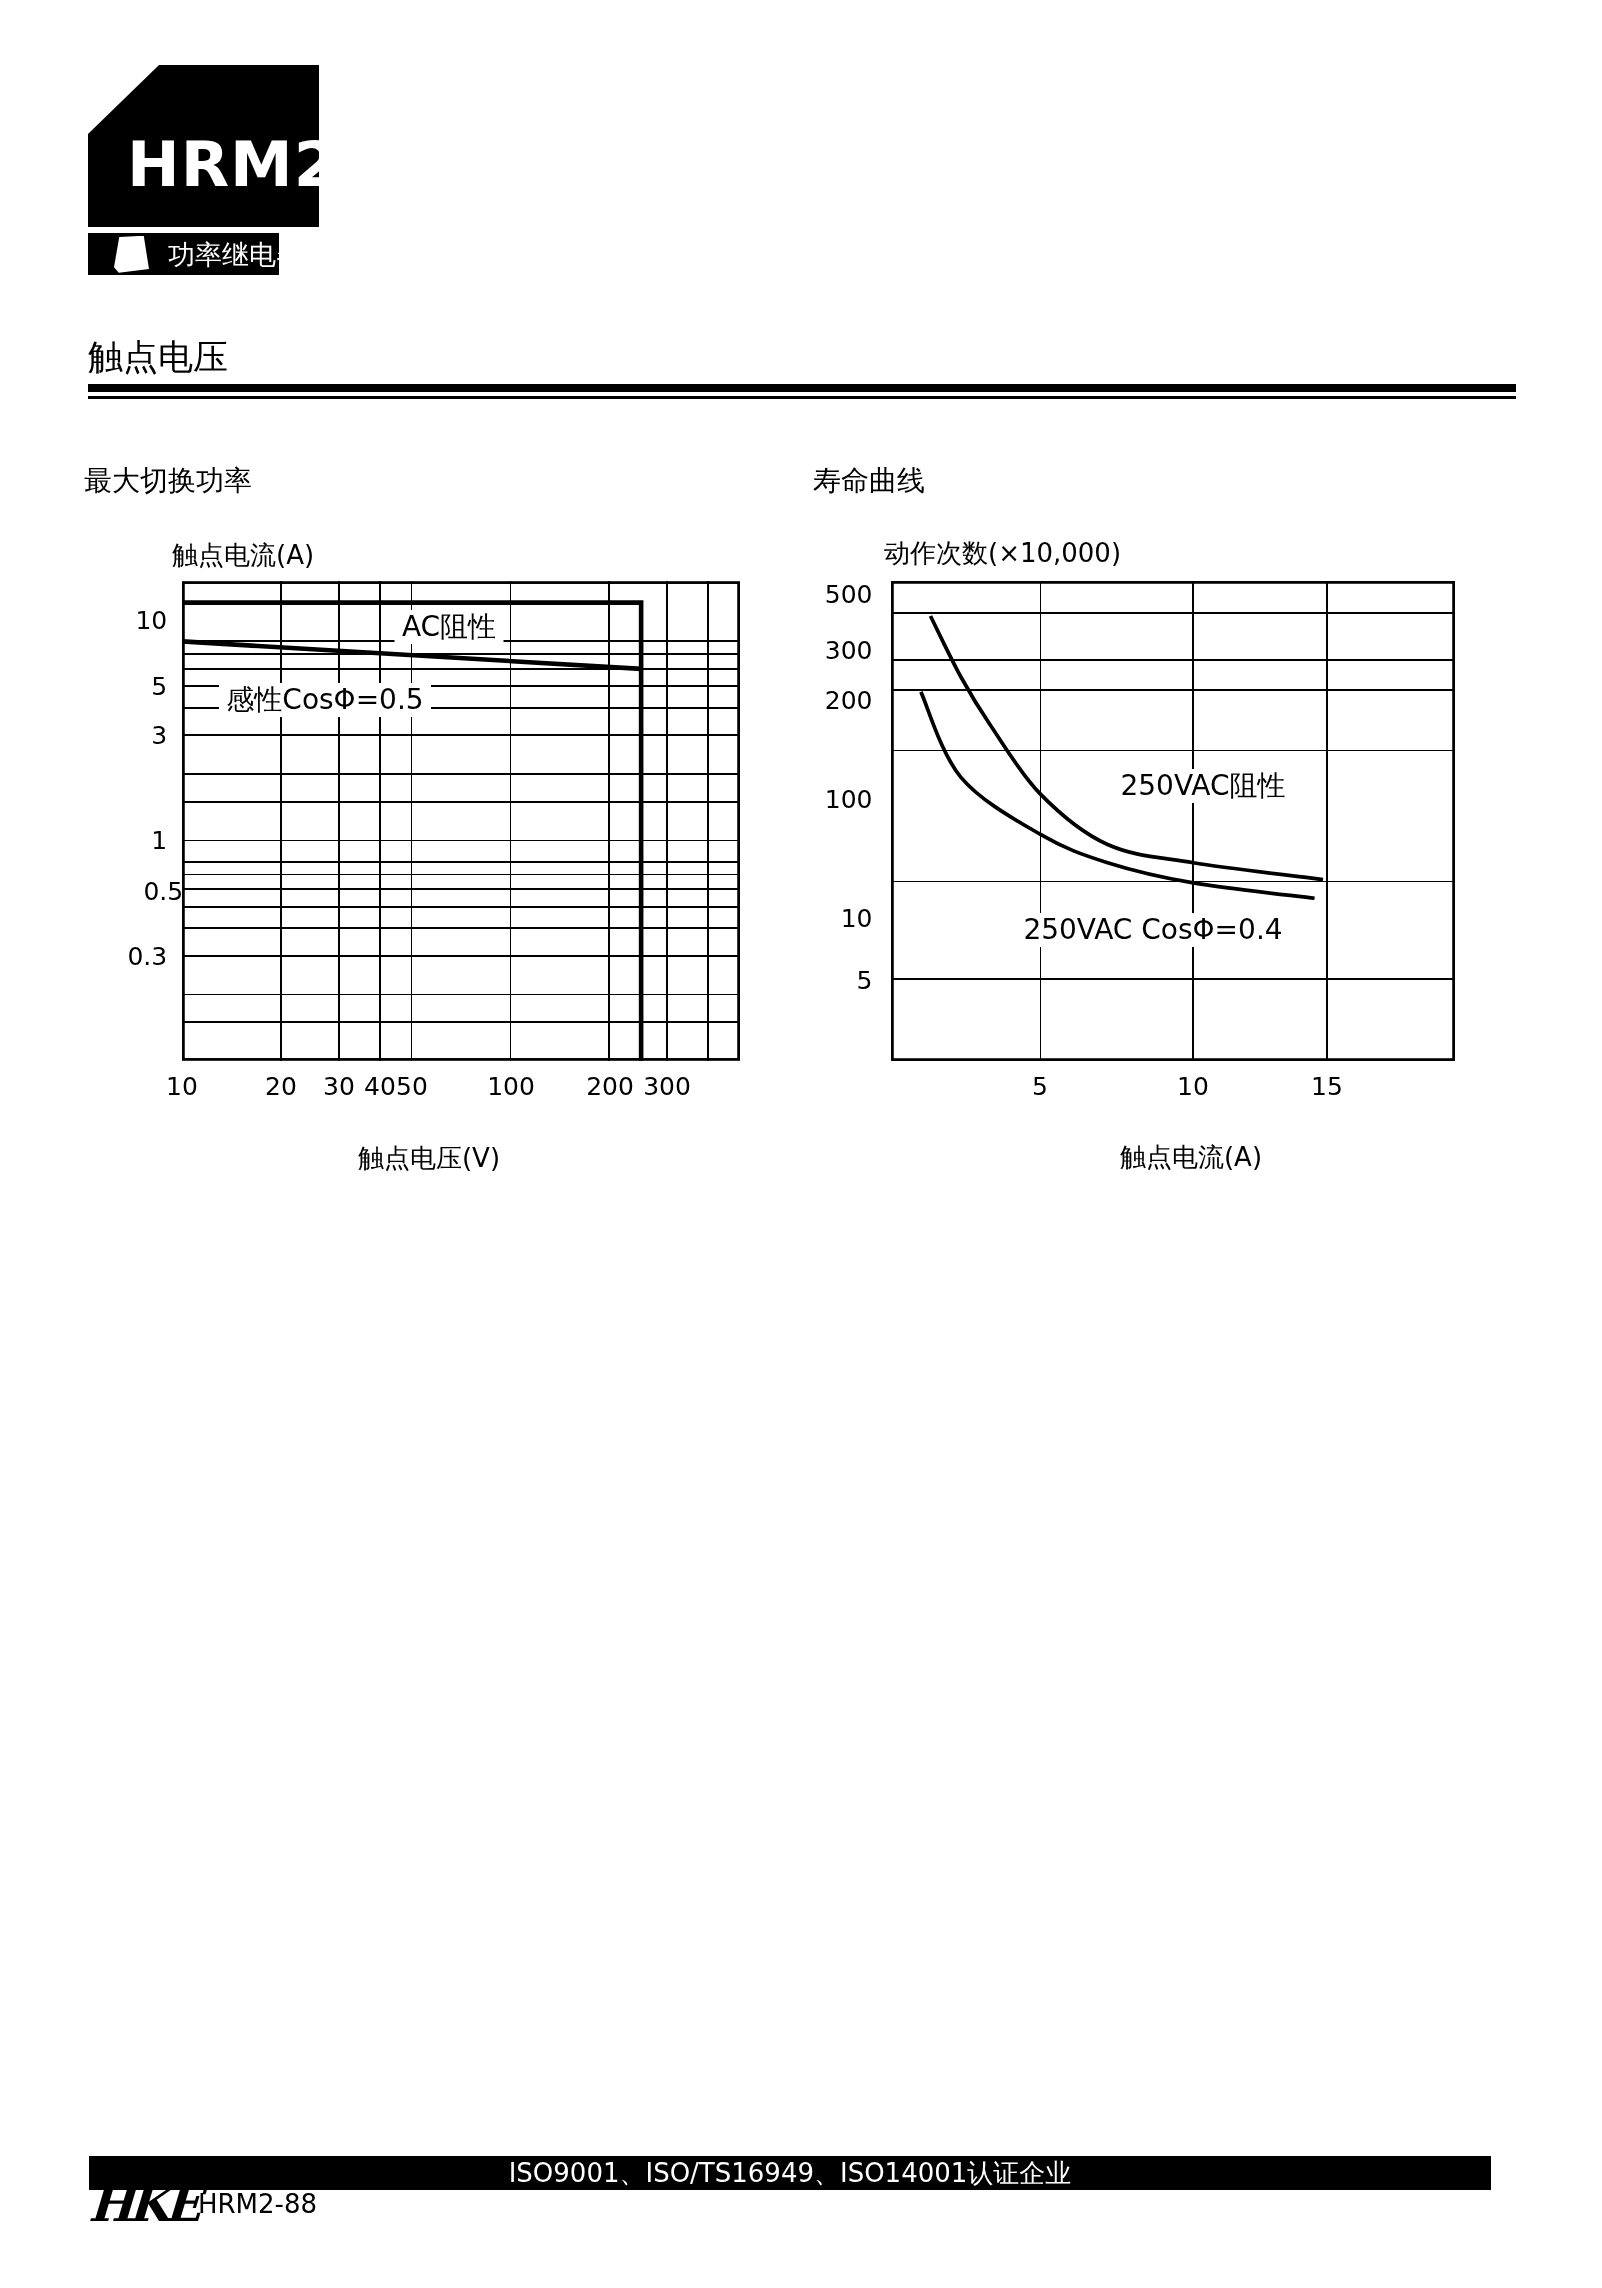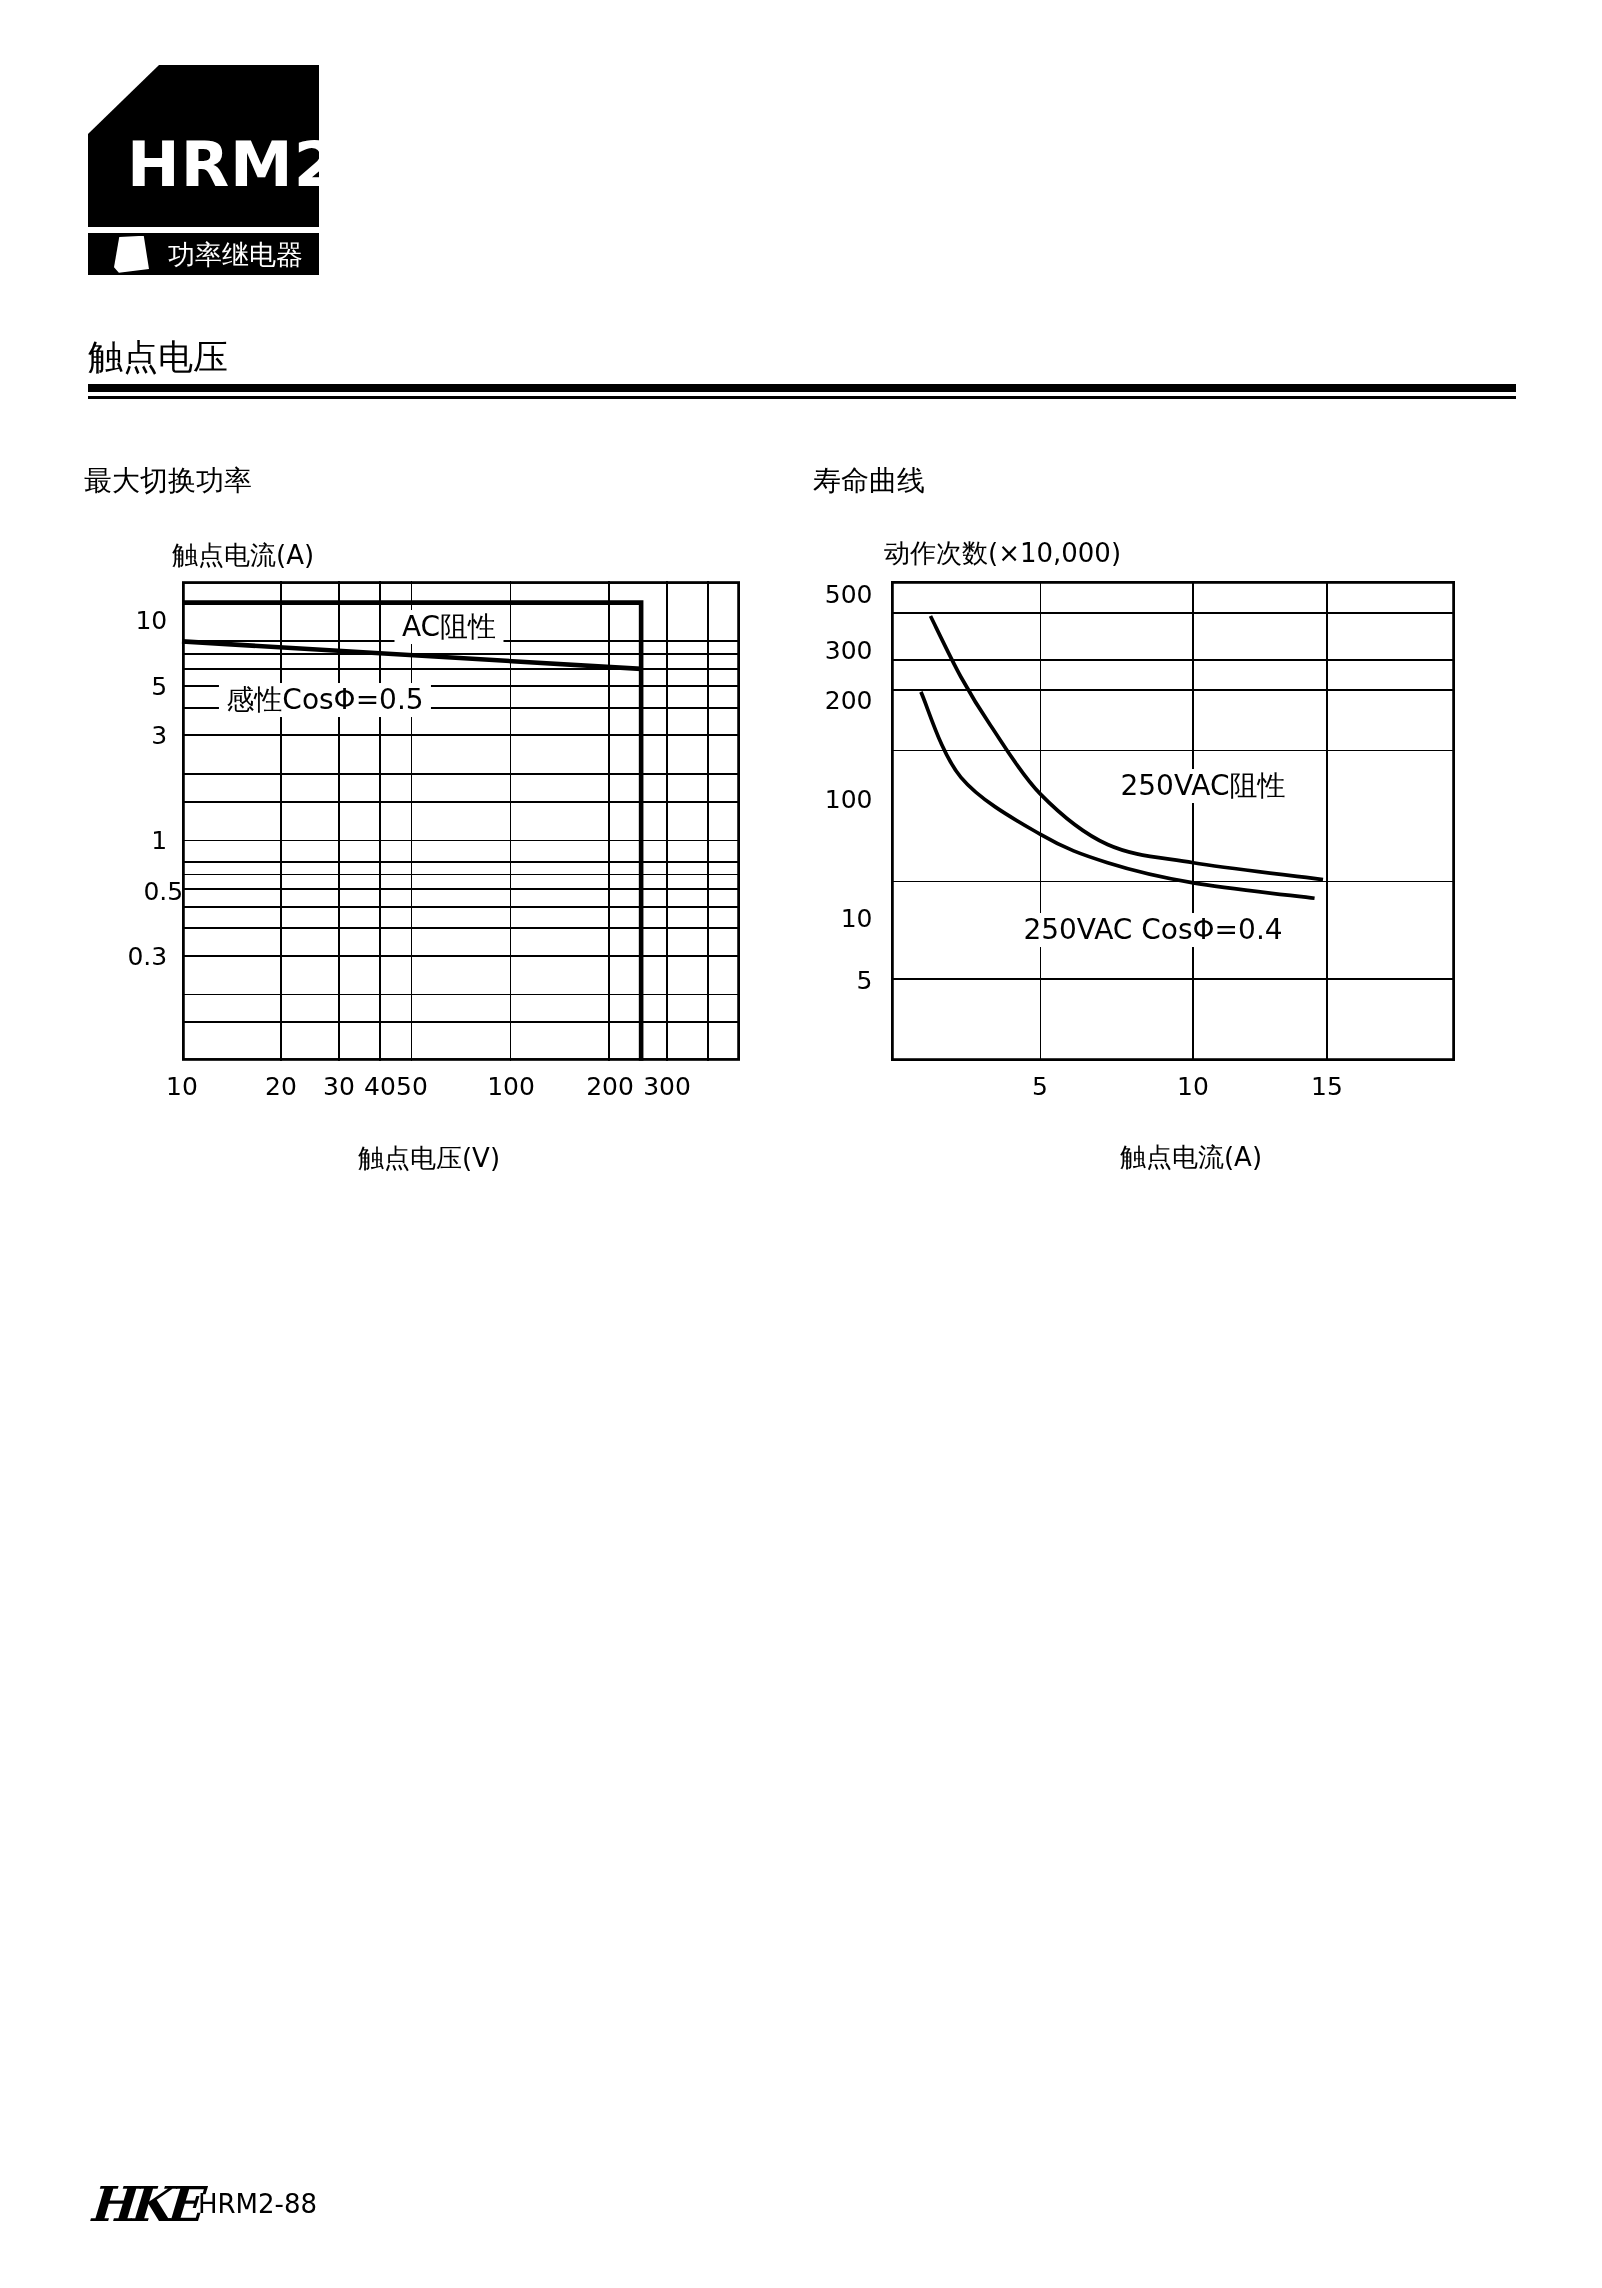--- a/index.html
+++ b/index.html
@@ -4,21 +4,21 @@
 <style>
   html,body{margin:0;padding:0;background:#fff;}
   #page{position:relative;width:1602px;height:2289px;background:#ffffff;
         font-family:"DejaVu Sans","Liberation Sans",sans-serif;color:#000;overflow:hidden;}
   .abs{position:absolute;}
 
   
   .logo-block{left:88px;top:65px;width:231px;height:162px;background:#000;
               clip-path:polygon(71px 0,231px 0,231px 162px,0 162px,0 69px);}
   .logo-title{left:103px;top:133px;font-size:63px;font-weight:bold;color:#fff;letter-spacing:0.9px;line-height:1;margin-left:24px;}
-  .logo-bar{left:88px;top:233px;width:231px;height:42px;background:#000;}
+  .logo-bar{left:88px;top:233px;width:191px;height:42px;background:#000;}
   .page-icon{left:26px;top:2.8px;width:35px;height:37px;background:#fff;position:absolute;
              clip-path:polygon(15% 3%,85% 0,100% 90%,14% 100%,0 85%);}
   .logo-subtitle{left:80px;top:6.5px;position:absolute;color:#fff;font-size:27px;line-height:1.1;white-space:nowrap;}
 
   
   .section-title{left:88px;top:338px;font-size:35px;line-height:1.1;}
   .rule-thick{left:88px;top:384px;width:1428px;height:8.3px;background:#000;}
   .rule-thin{left:88px;top:396px;width:1428px;height:2.8px;background:#000;}
 
   
@@ -135,17 +135,20 @@
       <div class="y-tick" style="left: -18.5px; top: 12.5px;">500</div>
       <div class="y-tick" style="left: -18.5px; top: 69px;">300</div>
       <div class="y-tick" style="left: -18.5px; top: 119px;">200</div>
       <div class="y-tick" style="left: -18.5px; top: 218px;">100</div>
       <div class="y-tick" style="left: -18.5px; top: 337px;">10</div>
       <div class="y-tick" style="left: -18.5px; top: 399px;">5</div>
       <div class="annot" style="left: 312px; top: 205px;">250VAC阻性</div>
       <div class="annot" style="left: 262px; top: 349px;">250VAC CosΦ=0.4</div>
     </div>
 
+  <div class="abs footer-bar">
+    <span class="iso-text">ISO9001、ISO/TS16949、ISO14001认证企业</span>
+  </div>
   <div class="abs brand">HKE</div>
   <div class="abs page-ref">HRM2-88</div>
 
 </div>
 
 
 </body></html>

